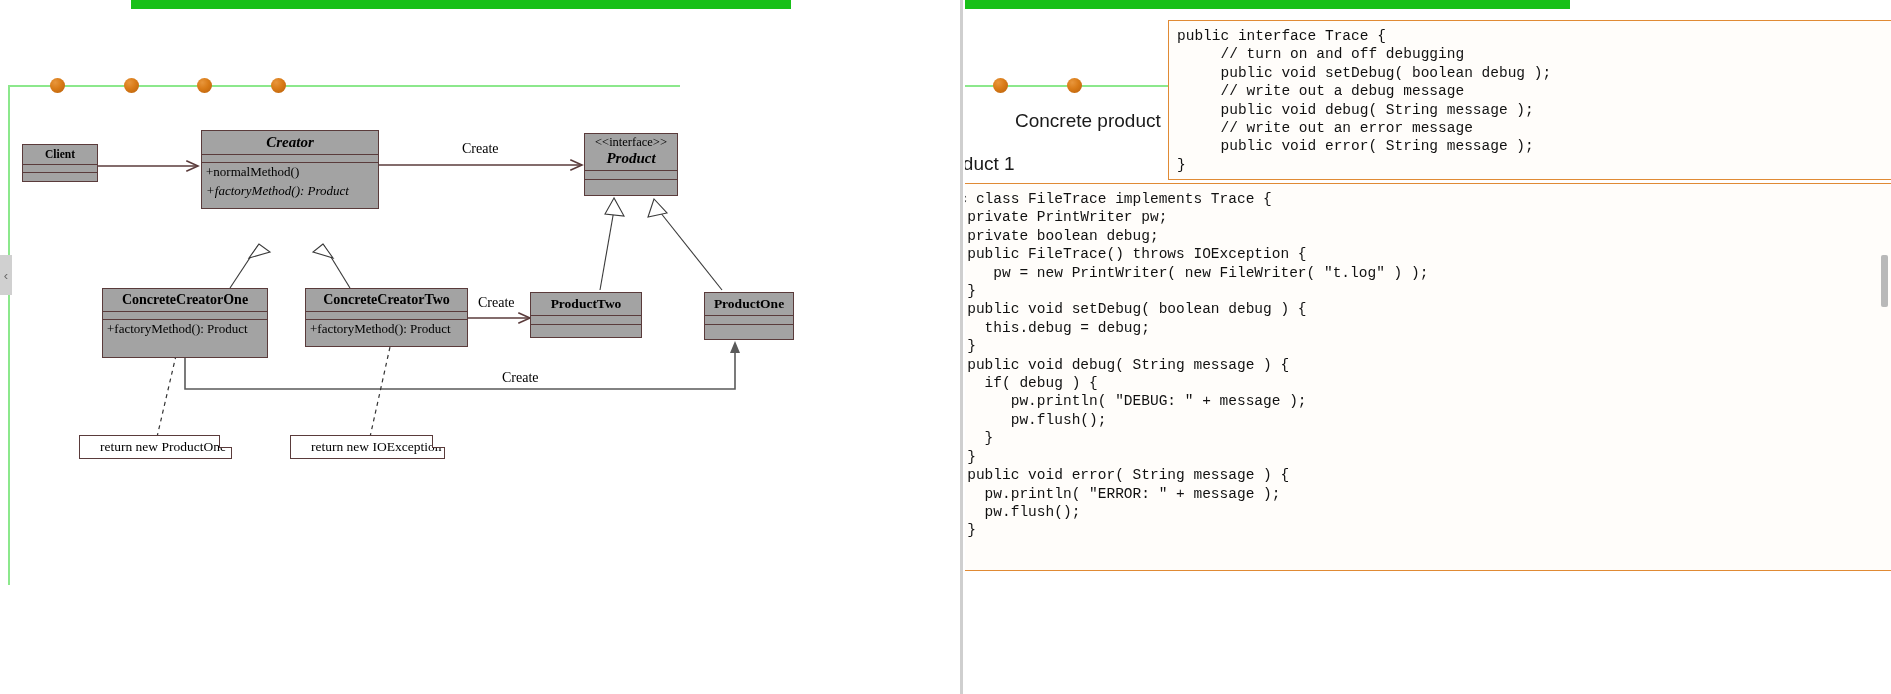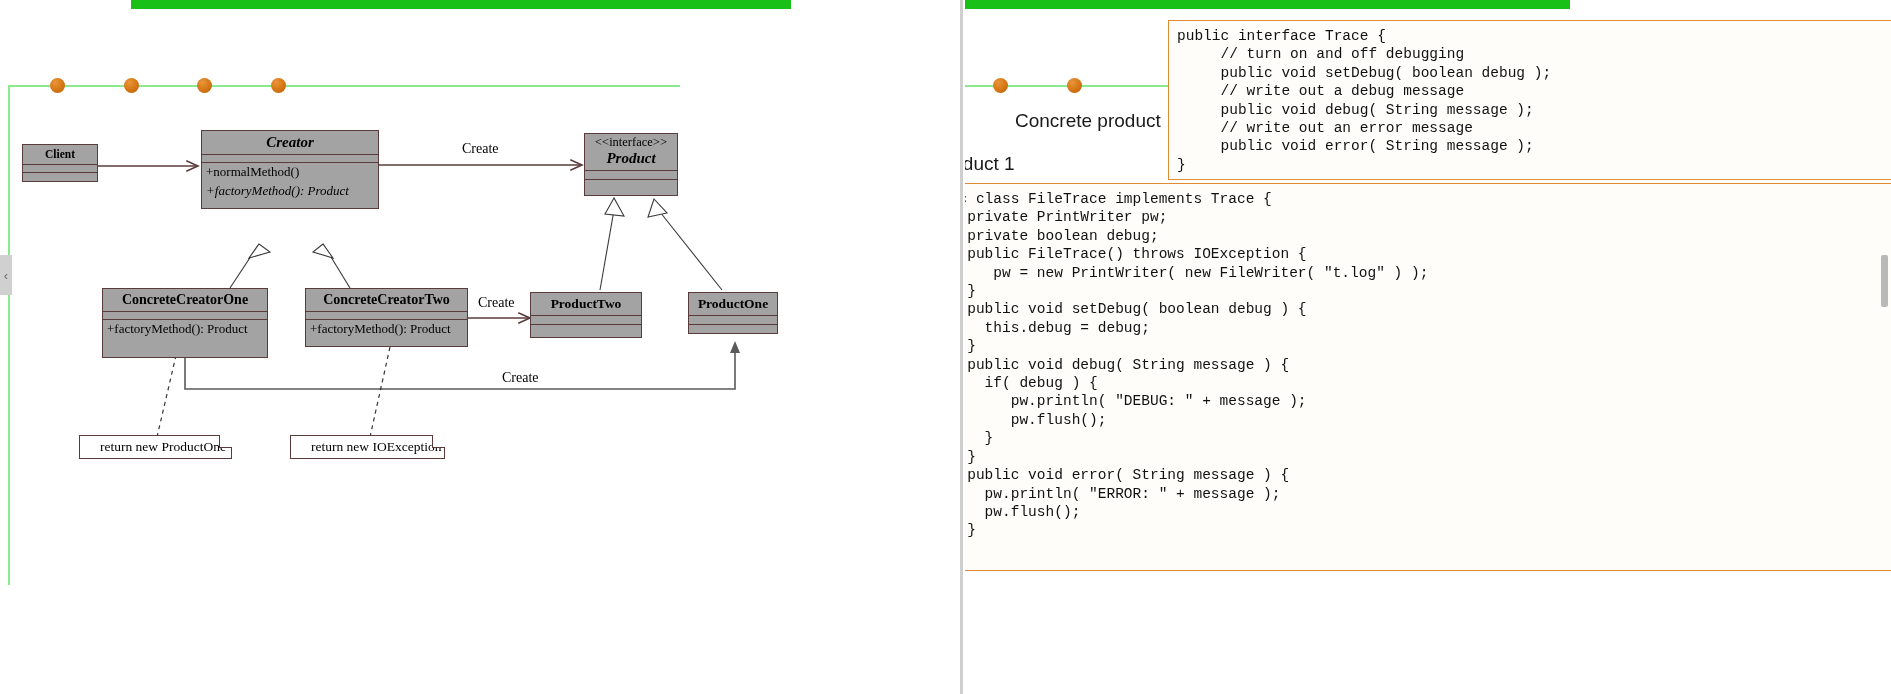--- a/index.html
+++ b/index.html
@@ -149,21 +149,21 @@
       <div class="ops">+factoryMethod(): Product</div>
     </div>
   </div>
 
   <div class="umlbox" style="left:530px;top:292px;width:112px;height:46px;">
     <div class="hdr" style="font-size:13.5px;">ProductTwo</div>
     <div class="sec" style="height:8px;"></div>
     <div class="sec" style="height:9px;"></div>
   </div>
 
-  <div class="umlbox" style="left:688px;top:292px;width:90px;height:42px;">
+  <div class="umlbox" style="left:704px;top:292px;width:90px;height:48px;">
     <div class="hdr" style="font-size:13.5px;">ProductOne</div>
     <div class="sec" style="height:8px;"></div>
     <div class="sec" style="height:9px;"></div>
   </div>
 
   <div class="edgelabel" style="left:462px;top:141px;">Create</div>
   <div class="edgelabel" style="left:478px;top:295px;">Create</div>
   <div class="edgelabel" style="left:498px;top:370px;background:#fff;padding:0 4px;">Create</div>
 
   <div class="note" style="left:79px;top:435px;width:153px;">return new ProductOne</div>

